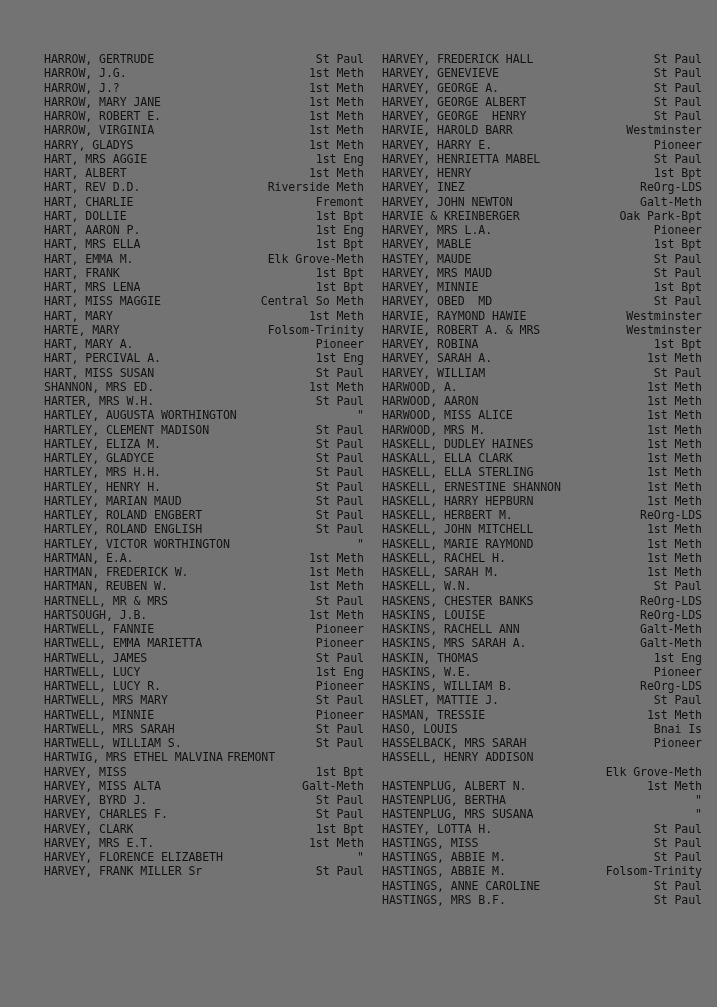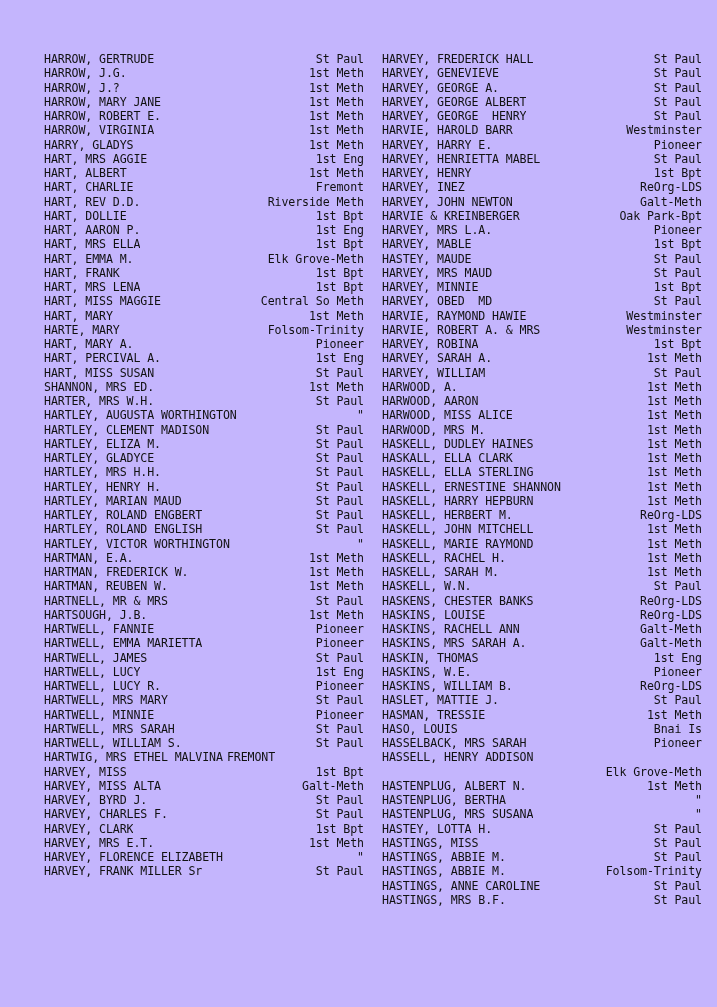--- a/index.html
+++ b/index.html
@@ -13,21 +13,21 @@
     font-family: "DejaVu Sans Mono", "Liberation Mono", monospace;
     color: #111111;
     overflow: hidden;
   }
   .page {
     position: relative;
     width: 717px;
     height: 1007px;
     box-sizing: border-box;
     padding: 52px 28px 30px 44px;
-    background: #c4b5fd;
+    background: #737373;
   }
   .columns {
     display: flex;
     flex-direction: row;
     gap: 18px;
     align-items: flex-start;
   }
   .column {
     width: 320px;
     flex: 0 0 320px;
@@ -74,22 +74,22 @@
     <div class="column">
       <div class="entry"><span class="nm">HARROW, GERTRUDE</span><span class="pl">St Paul</span></div>
       <div class="entry"><span class="nm">HARROW, J.G.</span><span class="pl">1st Meth</span></div>
       <div class="entry"><span class="nm">HARROW, J.?</span><span class="pl">1st Meth</span></div>
       <div class="entry"><span class="nm">HARROW, MARY JANE</span><span class="pl">1st Meth</span></div>
       <div class="entry"><span class="nm">HARROW, ROBERT E.</span><span class="pl">1st Meth</span></div>
       <div class="entry"><span class="nm">HARROW, VIRGINIA</span><span class="pl">1st Meth</span></div>
       <div class="entry"><span class="nm">HARRY, GLADYS</span><span class="pl">1st Meth</span></div>
       <div class="entry"><span class="nm">HART, MRS AGGIE</span><span class="pl">1st Eng</span></div>
       <div class="entry"><span class="nm">HART, ALBERT</span><span class="pl">1st Meth</span></div>
+      <div class="entry"><span class="nm">HART, REV D.D.</span><span class="pl">Riverside Meth</span></div>
       <div class="entry"><span class="nm">HART, CHARLIE</span><span class="pl">Fremont</span></div>
-      <div class="entry"><span class="nm">HART, REV D.D.</span><span class="pl">Riverside Meth</span></div>
       <div class="entry"><span class="nm">HART, DOLLIE</span><span class="pl">1st Bpt</span></div>
       <div class="entry"><span class="nm">HART, AARON P.</span><span class="pl">1st Eng</span></div>
       <div class="entry"><span class="nm">HART, MRS ELLA</span><span class="pl">1st Bpt</span></div>
       <div class="entry"><span class="nm">HART, EMMA M.</span><span class="pl">Elk Grove-Meth</span></div>
       <div class="entry"><span class="nm">HART, FRANK</span><span class="pl">1st Bpt</span></div>
       <div class="entry"><span class="nm">HART, MRS LENA</span><span class="pl">1st Bpt</span></div>
       <div class="entry"><span class="nm">HART, MISS MAGGIE</span><span class="pl">Central So Meth</span></div>
       <div class="entry"><span class="nm">HART, MARY</span><span class="pl">1st Meth</span></div>
       <div class="entry"><span class="nm">HARTE, MARY</span><span class="pl">Folsom-Trinity</span></div>
       <div class="entry"><span class="nm">HART, MARY A.</span><span class="pl">Pioneer</span></div>

